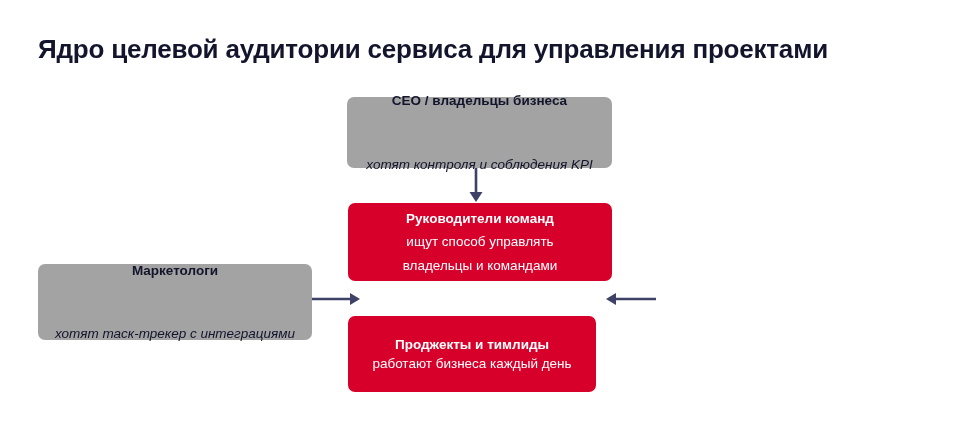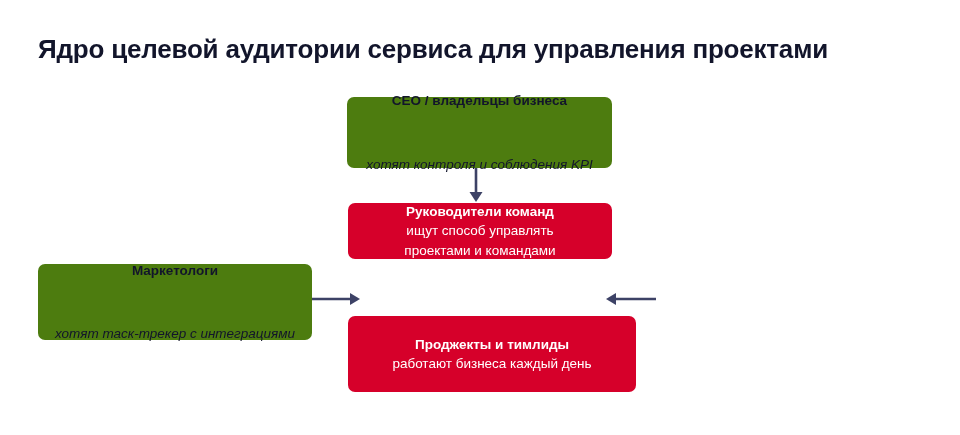--- a/index.html
+++ b/index.html
@@ -45,35 +45,35 @@
     font-weight: bold;
     line-height: 1.42;
     white-space: nowrap;
   }
   .node .node-sub {
     font-size: 13.5px;
     font-weight: normal;
     line-height: 1.42;
   }
   .node.grey {
-    background: #4d7c0f;
+    background: #a3a3a3;
     gap: 44px;
   }
   .node.grey .node-title { color: #12152b; }
   .node.grey .node-sub   { color: #12152b; font-style: italic; }
   .node.red {
     background: #d6002a;
   }
   .node.red .node-title { color: #ffffff; }
   .node.red .node-sub   { color: #ffffff; }
 
   
   #node-ceo      { left: 347px; top:  97px; width: 265px; height: 71px; }
-  #node-leads    { left: 348px; top: 203px; width: 264px; height: 56px; }
-  #node-pm       { left: 348px; top: 316px; width: 288px; height: 76px; }
+  #node-leads    { left: 348px; top: 203px; width: 264px; height: 78px; justify-content: space-between; }
+  #node-pm       { left: 348px; top: 316px; width: 248px; height: 76px; }
   #node-marketers{ left:  38px; top: 264px; width: 274px; height: 76px; text-align: center; }
   #node-hr       { left: 655px; top: 264px; width: 267px; height: 76px; }
 
   .arrow {
     position: absolute;
   }
   .arrow svg { display: block; overflow: visible; }
   #arrow-ceo-to-leads { left: 466px; top: 168px; width: 20px; height: 36px; }
   #arrow-marketers-to-center { left: 312px; top: 289px; width: 50px; height: 20px; }
   #arrow-hr-to-center { left: 604px; top: 289px; width: 52px; height: 20px; }
@@ -93,21 +93,21 @@
   <div class="arrow" id="arrow-ceo-to-leads">
     <svg width="20" height="36" viewBox="0 0 20 36">
       <line x1="10" y1="0" x2="10" y2="26" stroke="#3d4266" stroke-width="2.6"></line>
       <polygon points="10,34 3.5,24 16.5,24" fill="#3d4266"></polygon>
     </svg>
   </div>
 
   <div class="node red" id="node-leads">
     <div class="node-title">Руководители команд</div>
     <div class="node-sub">ищут способ управлять</div>
-    <div class="node-sub">проектами и командами</div>
+    <div class="node-sub">владельцы и командами</div>
   </div>
 
   <div class="node red" id="node-pm">
     <div class="node-title">Проджекты и тимлиды</div>
     <div class="node-sub">работают бизнеса каждый день</div>
   </div>
 
   <div class="node grey" id="node-marketers">
     <div class="node-title">Маркетологи</div>
     <div class="node-sub">хотят таск-трекер с интеграциями</div>

